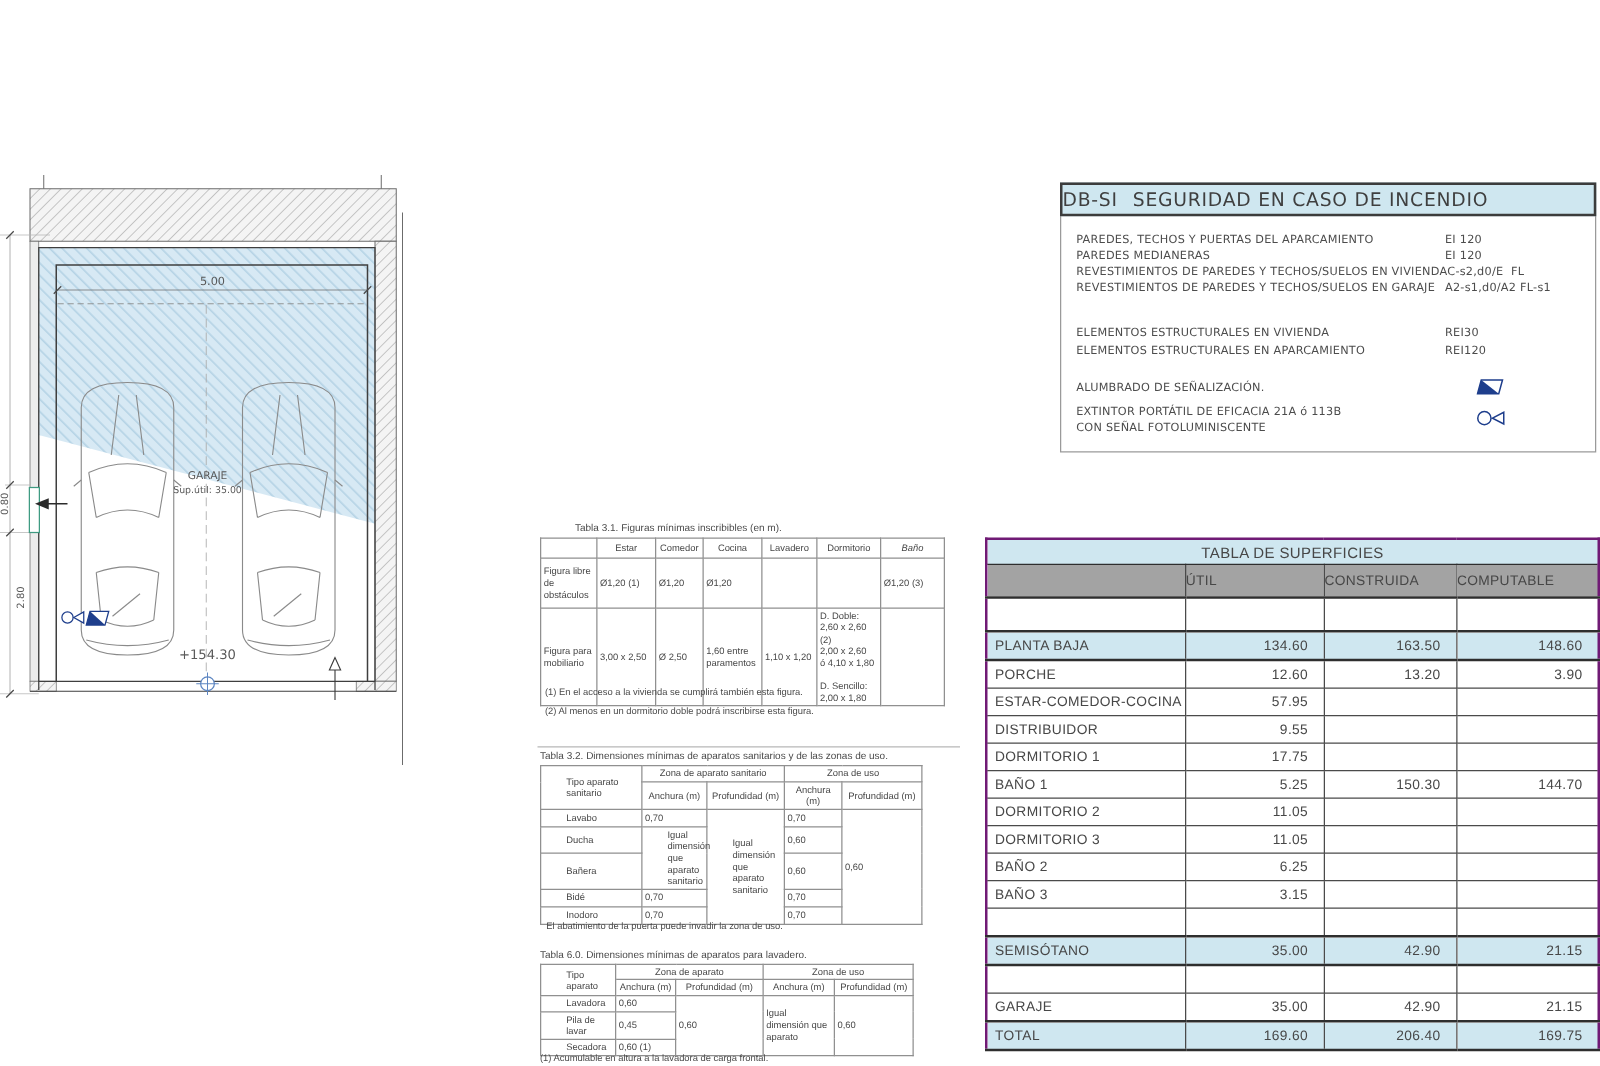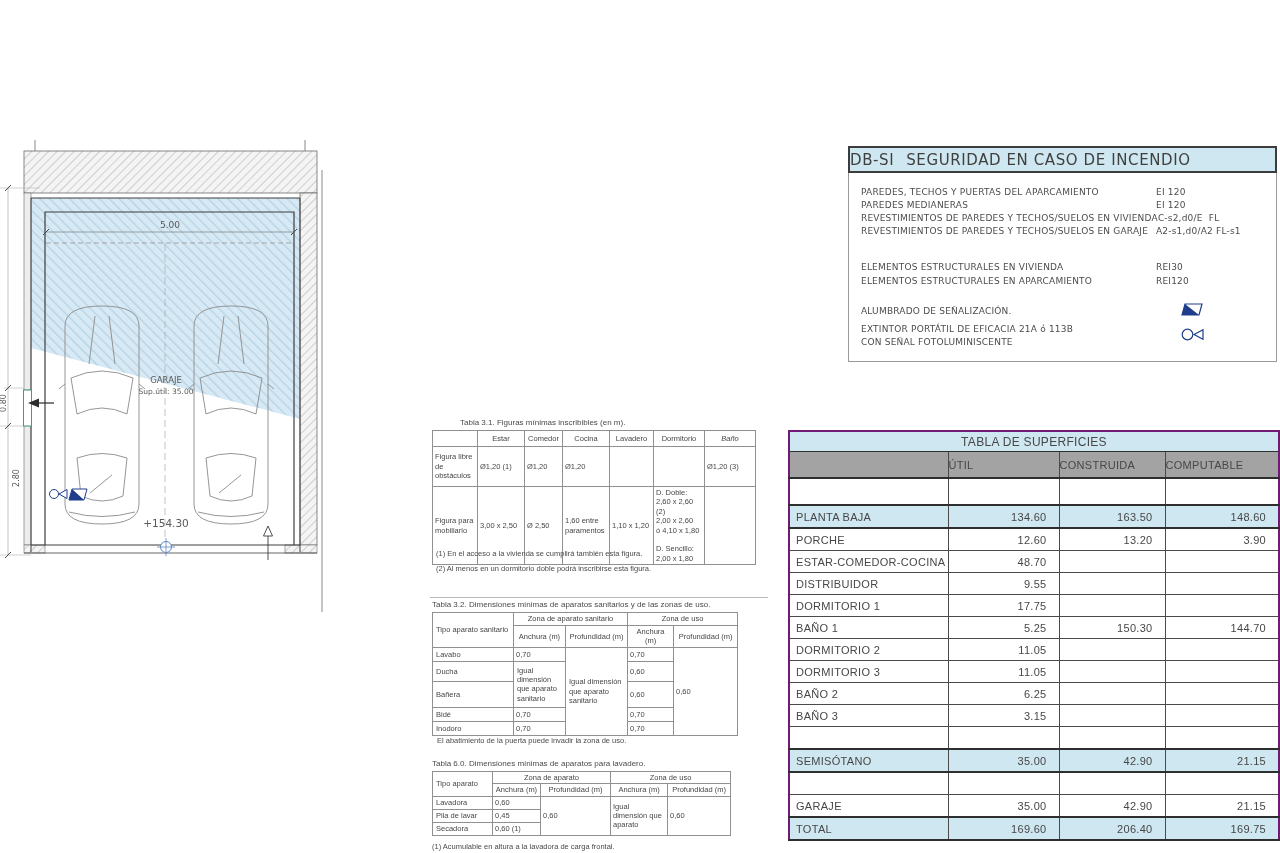--- a/index.html
+++ b/index.html
@@ -9,21 +9,21 @@
   
   .plan{position:absolute;left:0;top:140px;}
   .plan text{font-family:"DejaVu Sans",sans-serif;fill:#5a5a5a;}
 
   
   .doc-title{position:absolute;font-size:8px;color:#4a4a4a;}
   .doc-note{position:absolute;font-size:7.5px;color:#4a4a4a;}
   .doc{position:absolute;border-collapse:collapse;background:#fff;table-layout:fixed;}
   .doc th,.doc td{border:1px solid #909090;font-size:7.5px;font-weight:normal;color:#474747;
                   vertical-align:middle;padding:1px 2px;line-height:1.25;}
-  .doc th.lft,.doc td.lft{text-align:left;padding-left:3px;}
+  .doc th.lft,.doc td.lft{text-align:left;padding-left:20px;}
   .preline{white-space:pre-line;text-align:left;}
   .ital{font-style:italic;}
   .sep-line{position:absolute;border-top:1px solid #b8b8b8;height:0;}
 
   
   .fire{position:absolute;left:848px;top:146px;width:429px;height:216px;
         border:1px solid #9a9a9a;background:#fff;box-sizing:border-box;}
   .fire-title{position:absolute;left:-1px;top:-1px;width:429px;height:27px;box-sizing:border-box;
         background:#cfe7f0;border:2px solid #3c3c3c;display:flex;align-items:center;
         font-family:"DejaVu Sans",sans-serif;font-size:15px;color:#3f3f3f;letter-spacing:0.6px;}
@@ -382,21 +382,21 @@
       <td class="num">148.60</td>
     </tr>
     <tr>
       <td class="lbl">PORCHE</td>
       <td class="num">12.60</td>
       <td class="num">13.20</td>
       <td class="num">3.90</td>
     </tr>
     <tr>
       <td class="lbl">ESTAR-COMEDOR-COCINA</td>
-      <td class="num">48.70</td>
+      <td class="num">57.95</td>
       <td class="num"></td>
       <td class="num"></td>
     </tr>
     <tr>
       <td class="lbl">DISTRIBUIDOR</td>
       <td class="num">9.55</td>
       <td class="num"></td>
       <td class="num"></td>
     </tr>
     <tr>

